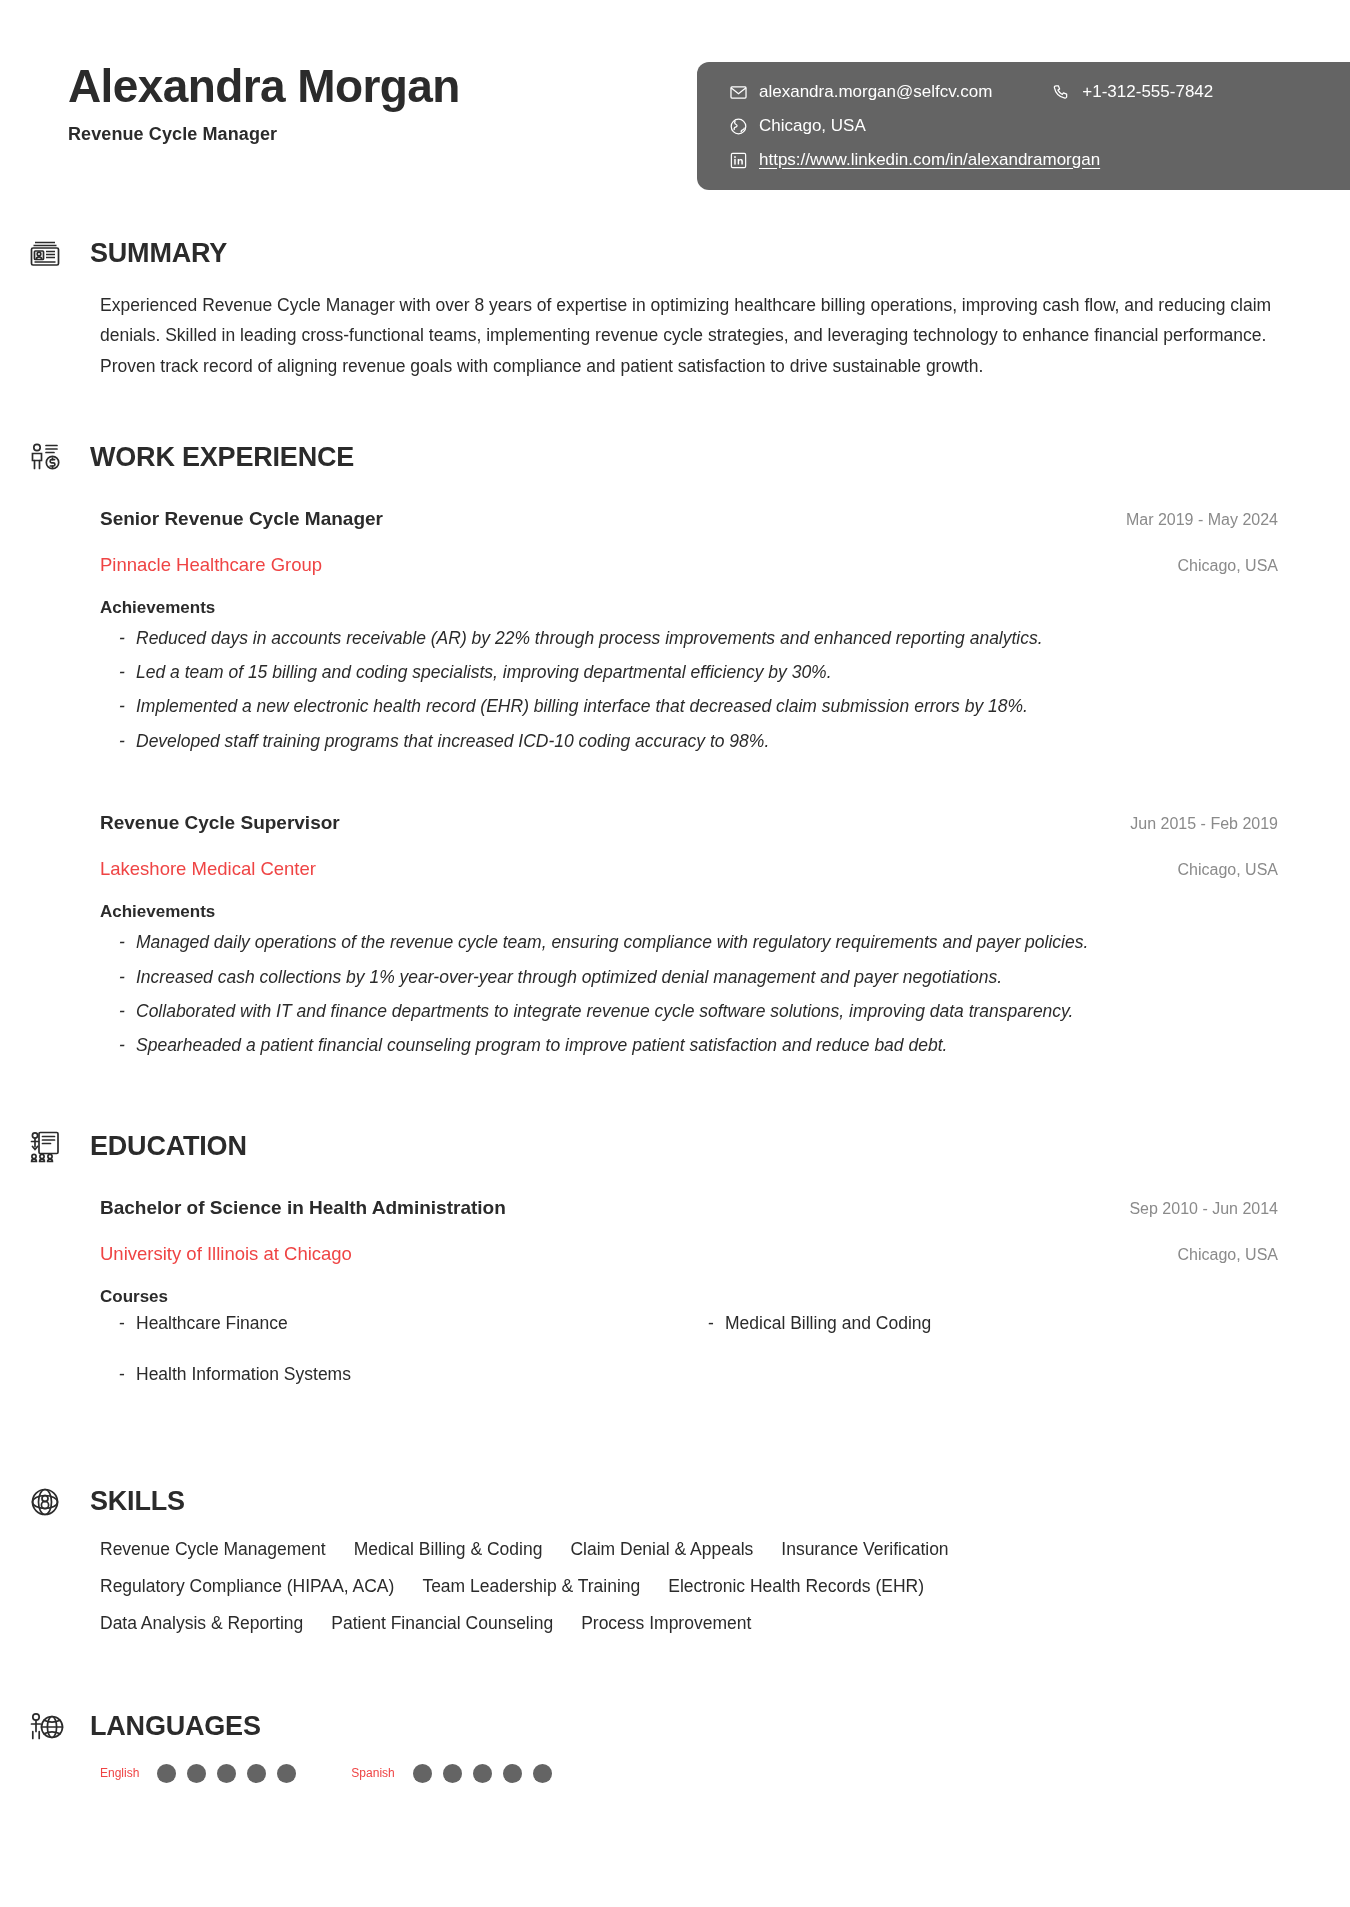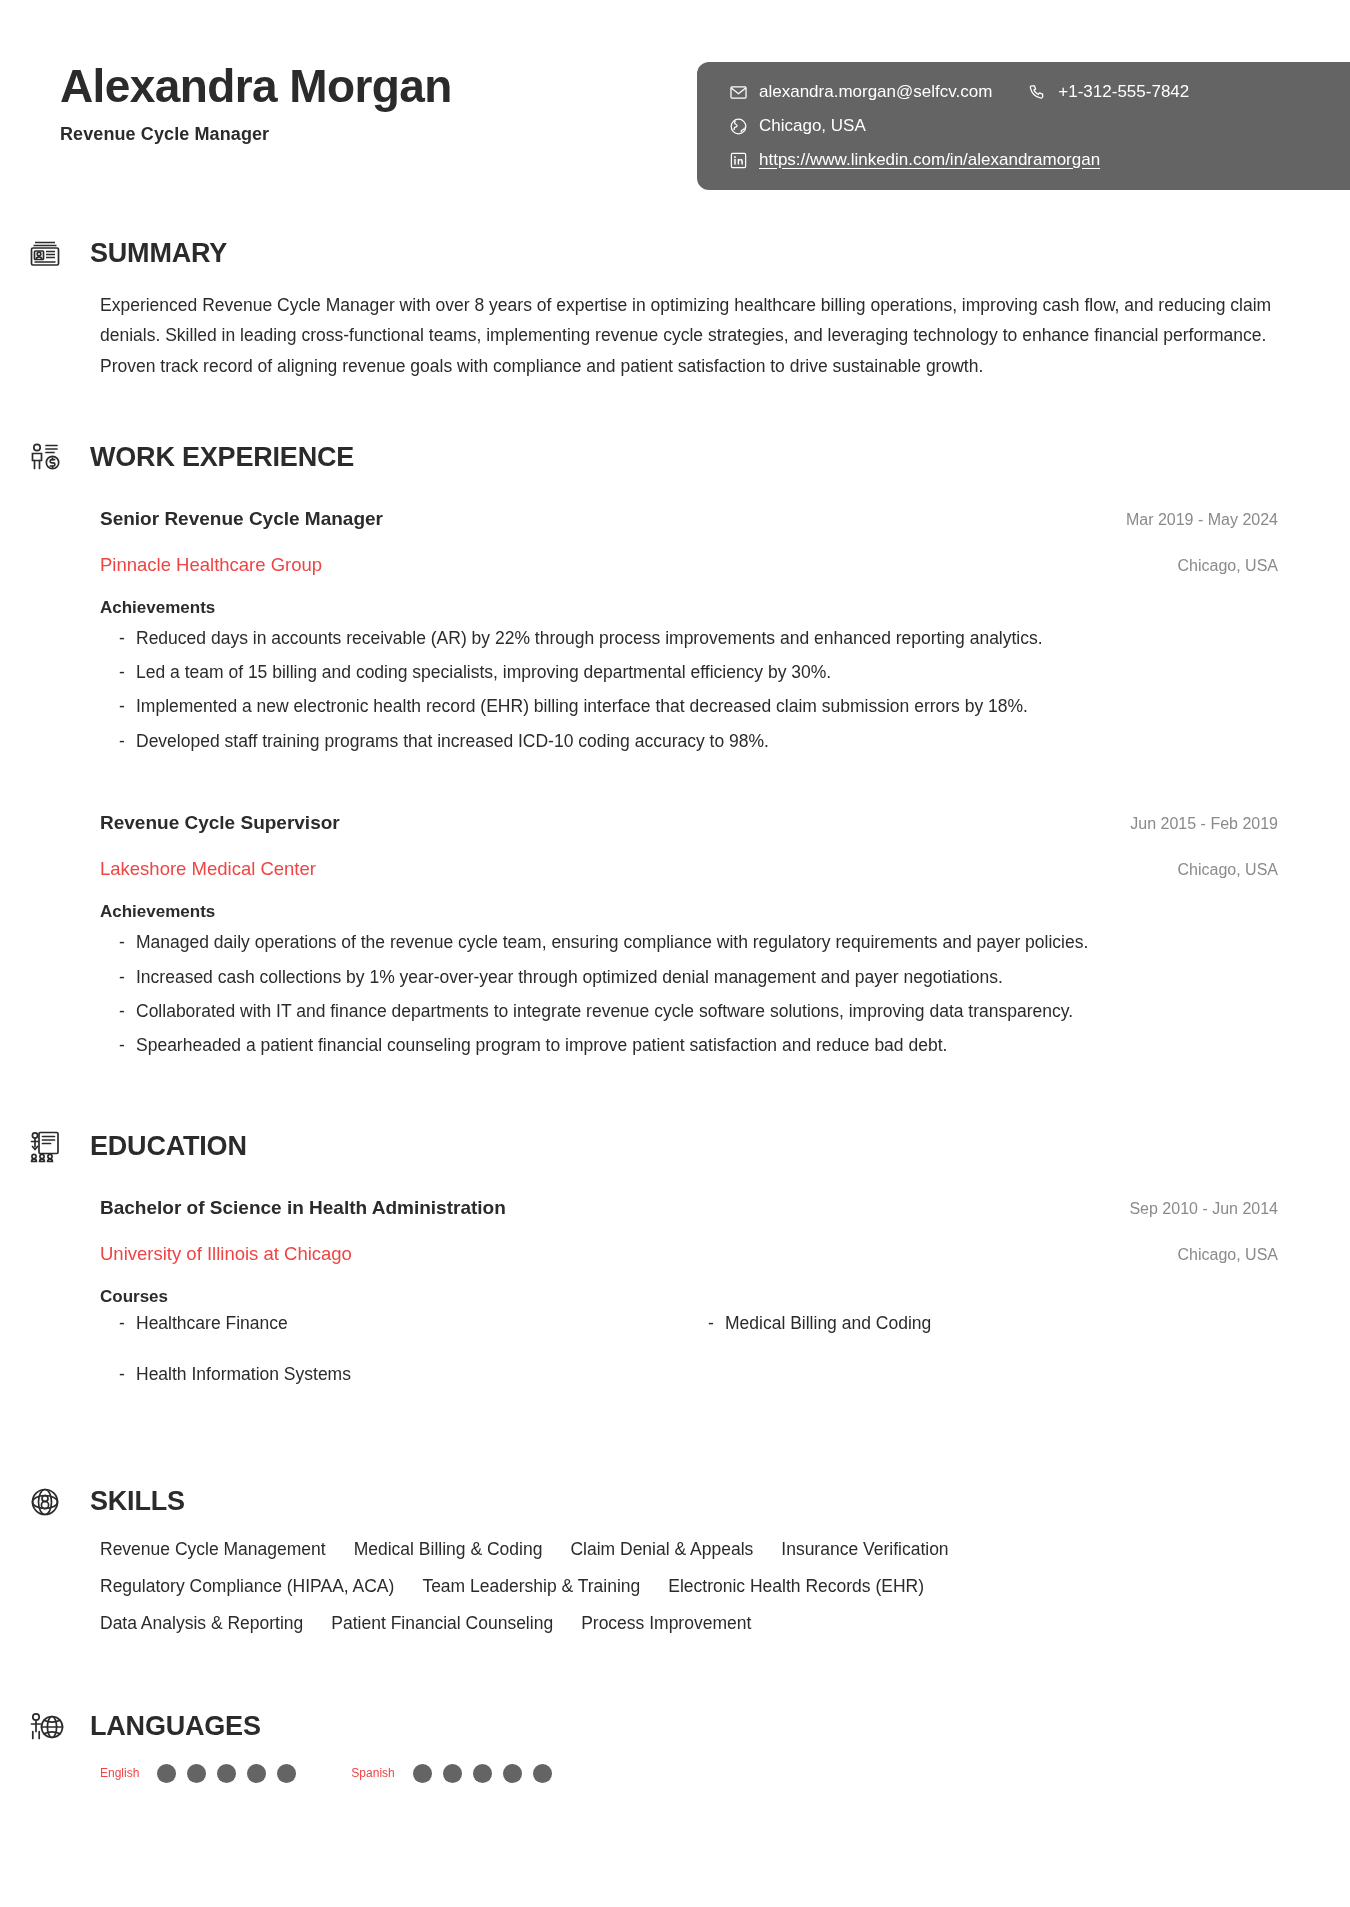--- a/index.html
+++ b/index.html
@@ -16,21 +16,21 @@
     overflow: hidden;
   }
 
   
   .header {
     position: relative;
     height: 232px;
   }
   .name-block {
     position: absolute;
-    left: 60px;
+    left: 68px;
     top: 62px;
   }
   .name {
     font-size: 46px;
     font-weight: bold;
     letter-spacing: -0.6px;
     color: #2b2b2b;
     line-height: 1.05;
     margin: 0;
   }
@@ -49,20 +49,21 @@
     background: #646464;
     border-top-left-radius: 12px;
     border-bottom-left-radius: 12px;
     padding: 20px 24px 20px 32px;
     color: #ffffff;
   }
   .contact-row {
     display: flex;
     align-items: flex-start;
     margin-bottom: 14px;
+    gap: 24px;
   }
   .contact-row:last-child { margin-bottom: 0; }
   .contact-item {
     display: flex;
     align-items: center;
     font-size: 17px;
     color: #ffffff;
     white-space: nowrap;
   }
   .contact-item + .contact-item { margin-left: 36px; }
@@ -146,20 +147,21 @@
   }
   .bullets { margin: 0; padding: 0; list-style: none; }
   .bullets li {
     font-size: 17.5px;
     line-height: 1.62;
     color: #2b2b2b;
     padding-left: 36px;
     position: relative;
     margin-bottom: 6px;
     max-width: 1180px;
+    font-style: italic;
   }
   .bullets li:before {
     content: "-";
     position: absolute;
     left: 19px;
     top: 0;
   }
 
   .entry-gap { height: 34px; }
   .section-gap { height: 56px; }

